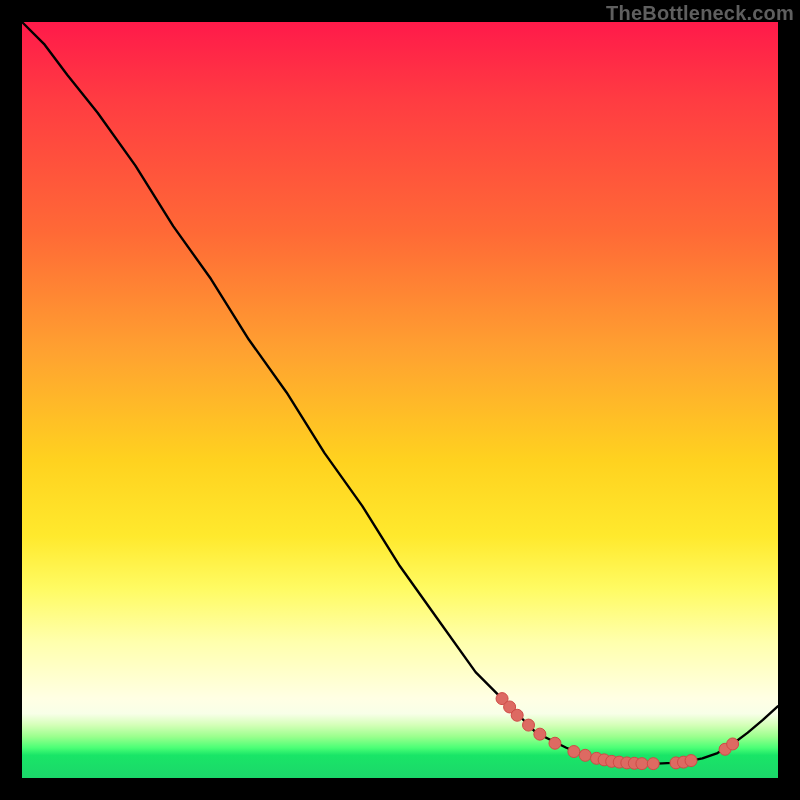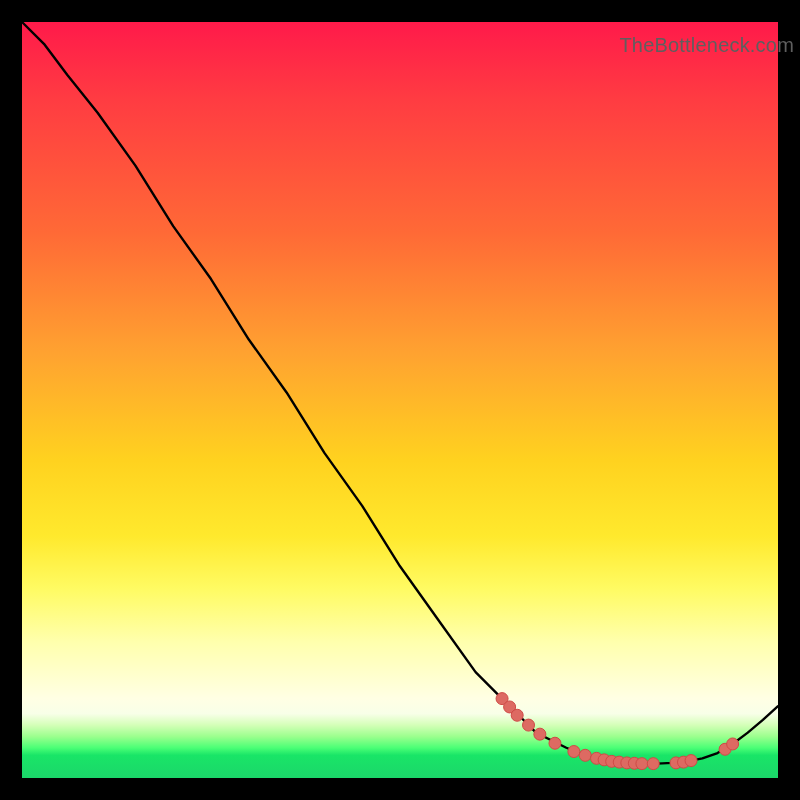--- a/index.html
+++ b/index.html
@@ -50,24 +50,23 @@
     width: 756px;
     height: 756px;
     overflow: visible;
   }
   .watermark {
     position: absolute;
     top: 2px;
     right: 6px;
     color: #5f5f5f;
     font-size: 20px;
-    font-weight: 400;
+    font-weight: 700;
     letter-spacing: 0.2px;
     user-select: none;
-    margin-top: 32px;
   }
 </style>
 </head>
 <body>
 
 <div class="frame">
   <div class="plot-area">
     <svg class="curve-svg" viewBox="0 0 756 756" preserveAspectRatio="none">
       <path id="curve-path" fill="none" stroke="#000000" stroke-width="2.4" stroke-linecap="round" stroke-linejoin="round" d="M0.00 0.00 L22.68 22.68 L45.36 52.92 L75.60 90.72 L113.40 143.64 L151.20 204.12 L189.00 257.04 L226.80 317.52 L264.60 370.44 L302.40 430.92 L340.20 483.84 L378.00 544.32 L415.80 597.24 L453.60 650.16 L476.28 672.84 L498.96 695.52 L514.08 710.64 L529.20 718.20 L544.32 725.76 L559.44 731.81 L574.56 736.34 L589.68 739.37 L604.80 740.88 L619.92 741.64 L635.04 741.64 L650.16 740.88 L665.28 739.37 L680.40 736.34 L695.52 731.05 L710.64 721.98 L725.76 710.64 L740.88 697.79 L756.00 684.18"></path>
       <g id="markers-group">

